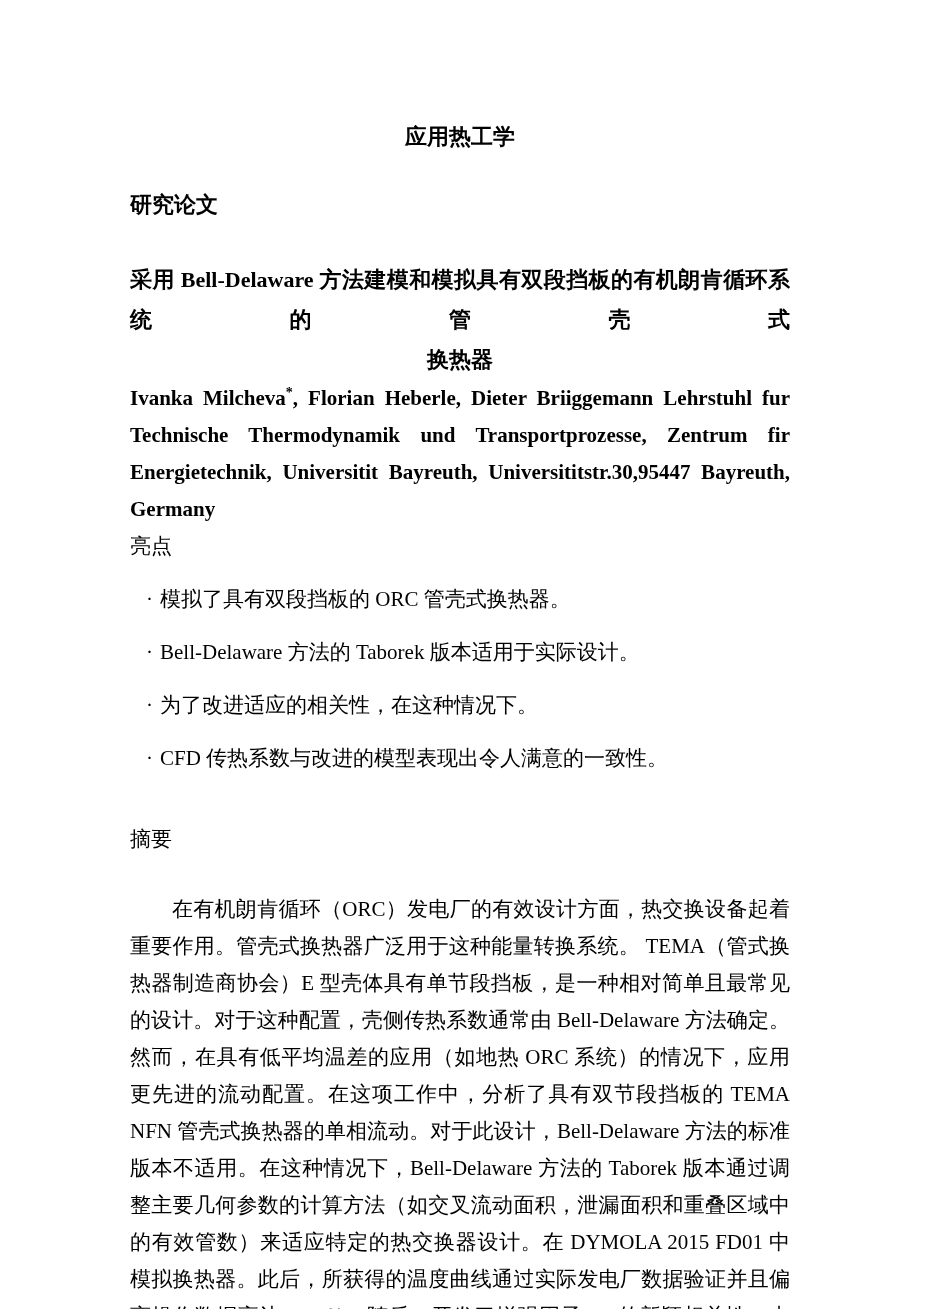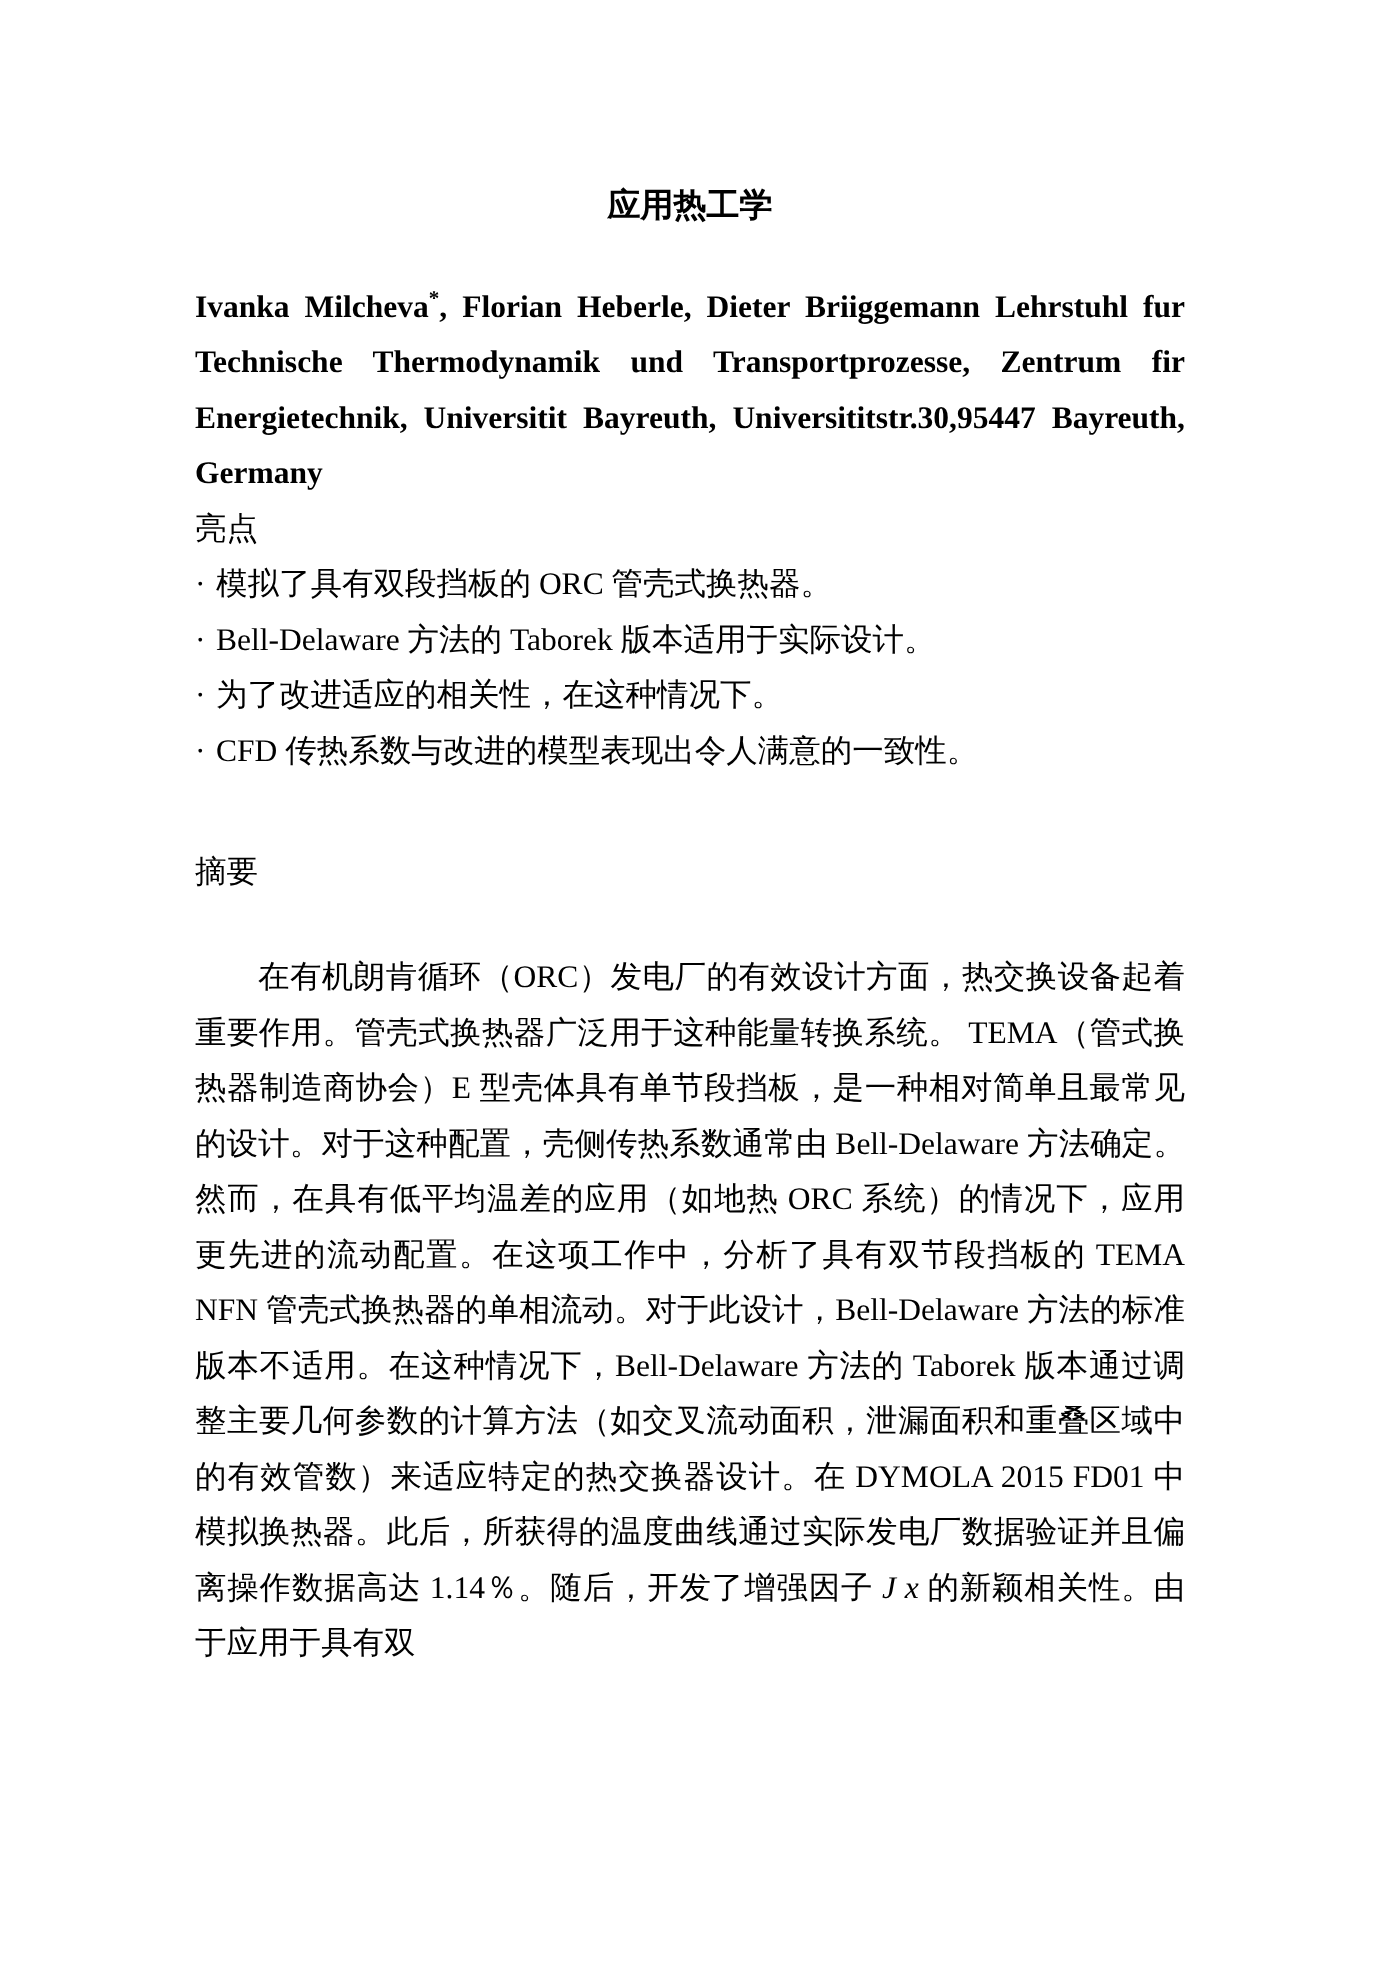--- a/index.html
+++ b/index.html
@@ -61,21 +61,21 @@
     line-height: 37px;
     font-weight: normal;
   }
   .highlights-list {
     list-style: none;
     margin: 0;
     padding: 0;
   }
   .highlights-list li {
     line-height: 37px;
-    margin: 0;
+    margin: 16px;
     padding: 0;
   }
   .highlights-list .bullet {
     display: inline-block;
     margin-right: 7px;
   }
   .abstract-label {
     margin-top: 44px;
     margin-bottom: 33px;
   }
@@ -89,21 +89,26 @@
     font-style: italic;
   }
 </style>
 </head>
 <body>
 
 <div class="page">
 
   <div class="journal-title">应用热工学</div>
 
+  <div class="section-label">研究论文</div>
 
+  <div class="paper-title">
+    <div class="title-line-1">采用 Bell-Delaware 方法建模和模拟具有双段挡板的有机朗肯循环系统的管壳式</div>
+    <div class="title-line-2">换热器</div>
+  </div>
 
   <p class="authors"><span>Ivanka Milcheva</span><sup>*</sup><span>, Florian Heberle, Dieter Briiggemann Lehrstuhl fur Technische Thermodynamik und Transportprozesse, Zentrum fir Energietechnik, Universitit Bayreuth, Universititstr.30,95447 Bayreuth, Germany</span></p>
 
   <p class="block-label">亮点</p>
 
   <ul class="highlights-list">
     <li><span class="bullet">·</span><span>模拟了具有双段挡板的 ORC 管壳式换热器。</span></li>
     <li><span class="bullet">·</span><span>Bell-Delaware 方法的 Taborek 版本适用于实际设计。</span></li>
     <li><span class="bullet">·</span><span>为了改进适应的相关性，在这种情况下。</span></li>
     <li><span class="bullet">·</span><span>CFD 传热系数与改进的模型表现出令人满意的一致性。</span></li>

